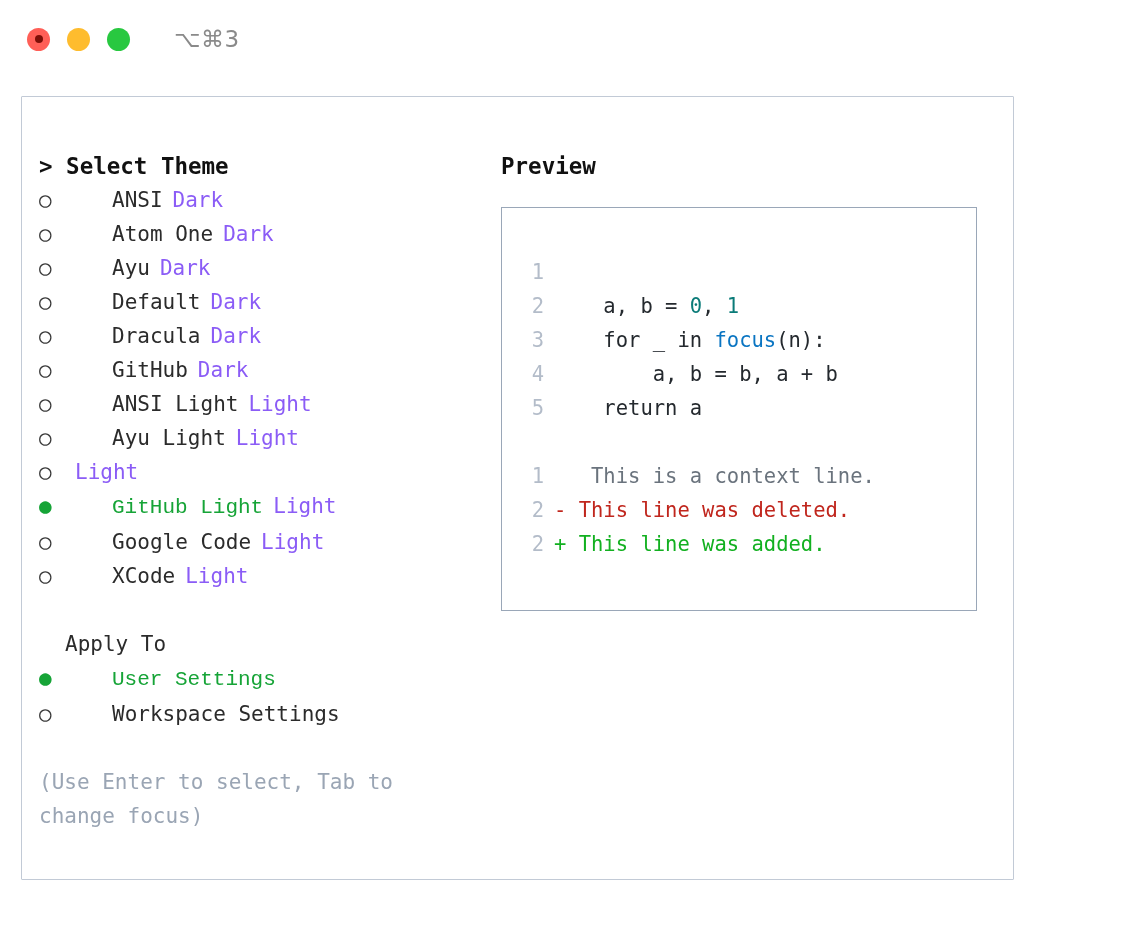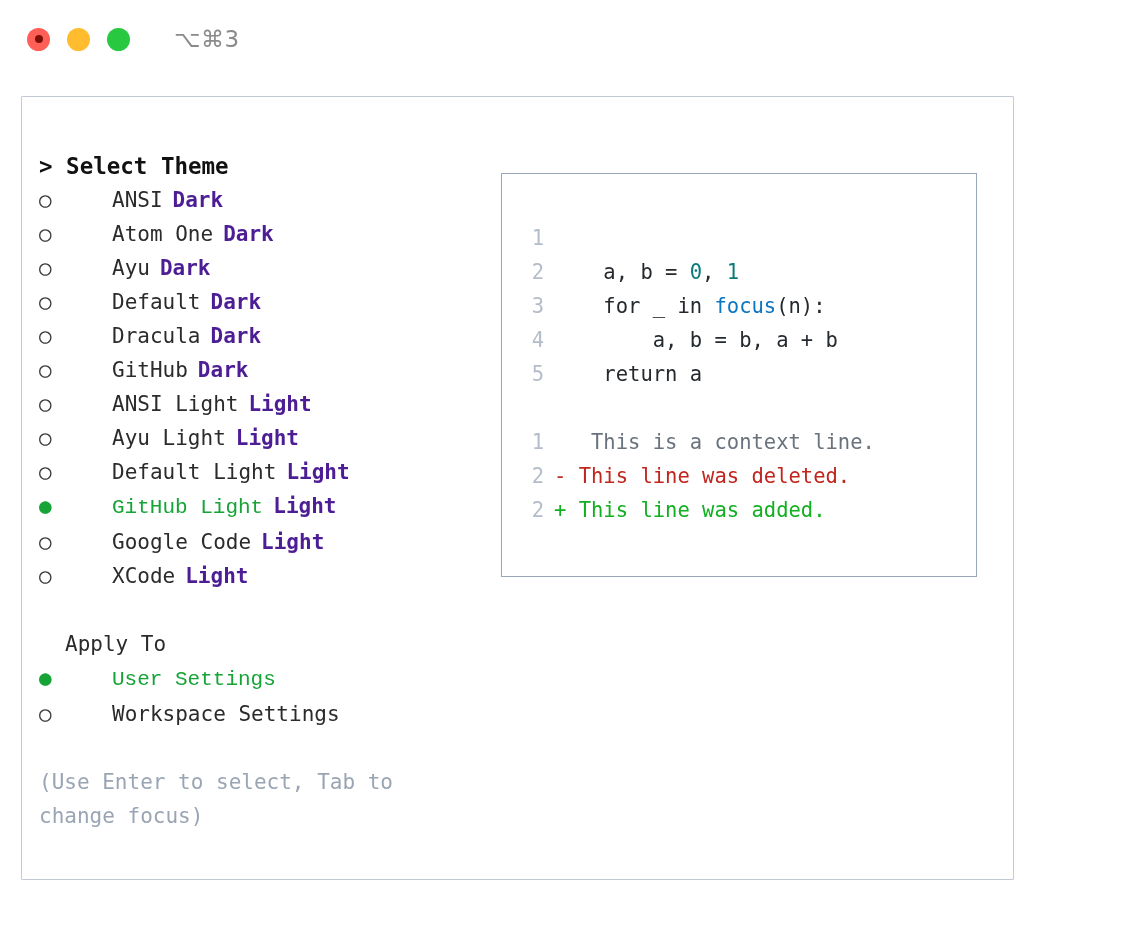--- a/index.html
+++ b/index.html
@@ -114,23 +114,22 @@
     width: 26px;
     flex: 0 0 26px;
     font-size: 21px;
     color: #3a3a3a;
     line-height: 34px;
   }
   .radio.on { color: #16a437; }
   .opt-label { color: #2b2b2b; margin-left: 47px; }
   .option-row.selected .opt-label { color: #16a437; font-family: Liberation Mono, monospace; }
   .opt-tag {
-    color: #4c1d95;
+    color: #8b5cf6;
     margin-left: 10px;
-    font-weight: bold;
   }
 
   .subheader {
     font-size: 21px;
     color: #2b2b2b;
     line-height: 34px;
     padding-left: 26px;
     white-space: pre;
   }
 
@@ -209,38 +208,39 @@
         <div class="section-title">&gt; Select Theme</div>
         <div id="theme-list">
             <div class="option-row"><span class="radio">○</span><span class="opt-label">ANSI</span><span class="opt-tag">Dark</span></div>
             <div class="option-row"><span class="radio">○</span><span class="opt-label">Atom One</span><span class="opt-tag">Dark</span></div>
             <div class="option-row"><span class="radio">○</span><span class="opt-label">Ayu</span><span class="opt-tag">Dark</span></div>
             <div class="option-row"><span class="radio">○</span><span class="opt-label">Default</span><span class="opt-tag">Dark</span></div>
             <div class="option-row"><span class="radio">○</span><span class="opt-label">Dracula</span><span class="opt-tag">Dark</span></div>
             <div class="option-row"><span class="radio">○</span><span class="opt-label">GitHub</span><span class="opt-tag">Dark</span></div>
             <div class="option-row"><span class="radio">○</span><span class="opt-label">ANSI Light</span><span class="opt-tag">Light</span></div>
             <div class="option-row"><span class="radio">○</span><span class="opt-label">Ayu Light</span><span class="opt-tag">Light</span></div>
-            <div class="option-row"><span class="radio">○</span><span class="opt-label">Default Light</span><span class="opt-tag">Light</span></div>
+            <div class="option-row"><span class="radio">○</span><span class="opt-tag">Light</span></div>
             <div class="option-row selected"><span class="radio on">●</span><span class="opt-label">GitHub Light</span><span class="opt-tag">Light</span></div>
             <div class="option-row"><span class="radio">○</span><span class="opt-label">Google Code</span><span class="opt-tag">Light</span></div>
             <div class="option-row"><span class="radio">○</span><span class="opt-label">XCode</span><span class="opt-tag">Light</span></div>
           </div>
 
         <div class="spacer-line"></div>
 
         <div class="subheader">Apply To</div>
         <div id="apply-list">
             <div class="option-row selected"><span class="radio on">●</span><span class="opt-label">User Settings</span></div>
             <div class="option-row"><span class="radio">○</span><span class="opt-label">Workspace Settings</span></div>
           </div>
 
         <div class="hint">(Use Enter to select, Tab to change focus)</div>
       </div>
 
       <div class="right-col">
+        <div class="preview-title">Preview</div>
         <div class="code-box">
           <div id="code-lines">
               <div class="code-line"><span class="lineno">1</span></div>
               <div class="code-line"><span class="lineno">2</span><span><span class="code-text">    a, b = </span><span class="tok-num">0</span><span class="code-text">, </span><span class="tok-num">1</span></span></div>
               <div class="code-line"><span class="lineno">3</span><span><span class="code-text">    for _ in </span><span class="tok-call">focus</span><span class="code-text">(n):</span></span></div>
               <div class="code-line"><span class="lineno">4</span><span><span class="code-text">        a, b = b, a + b</span></span></div>
               <div class="code-line"><span class="lineno">5</span><span><span class="code-text">    return a</span></span></div>
             </div>
           <div class="blank-line"></div>
           <div id="diff-lines">

